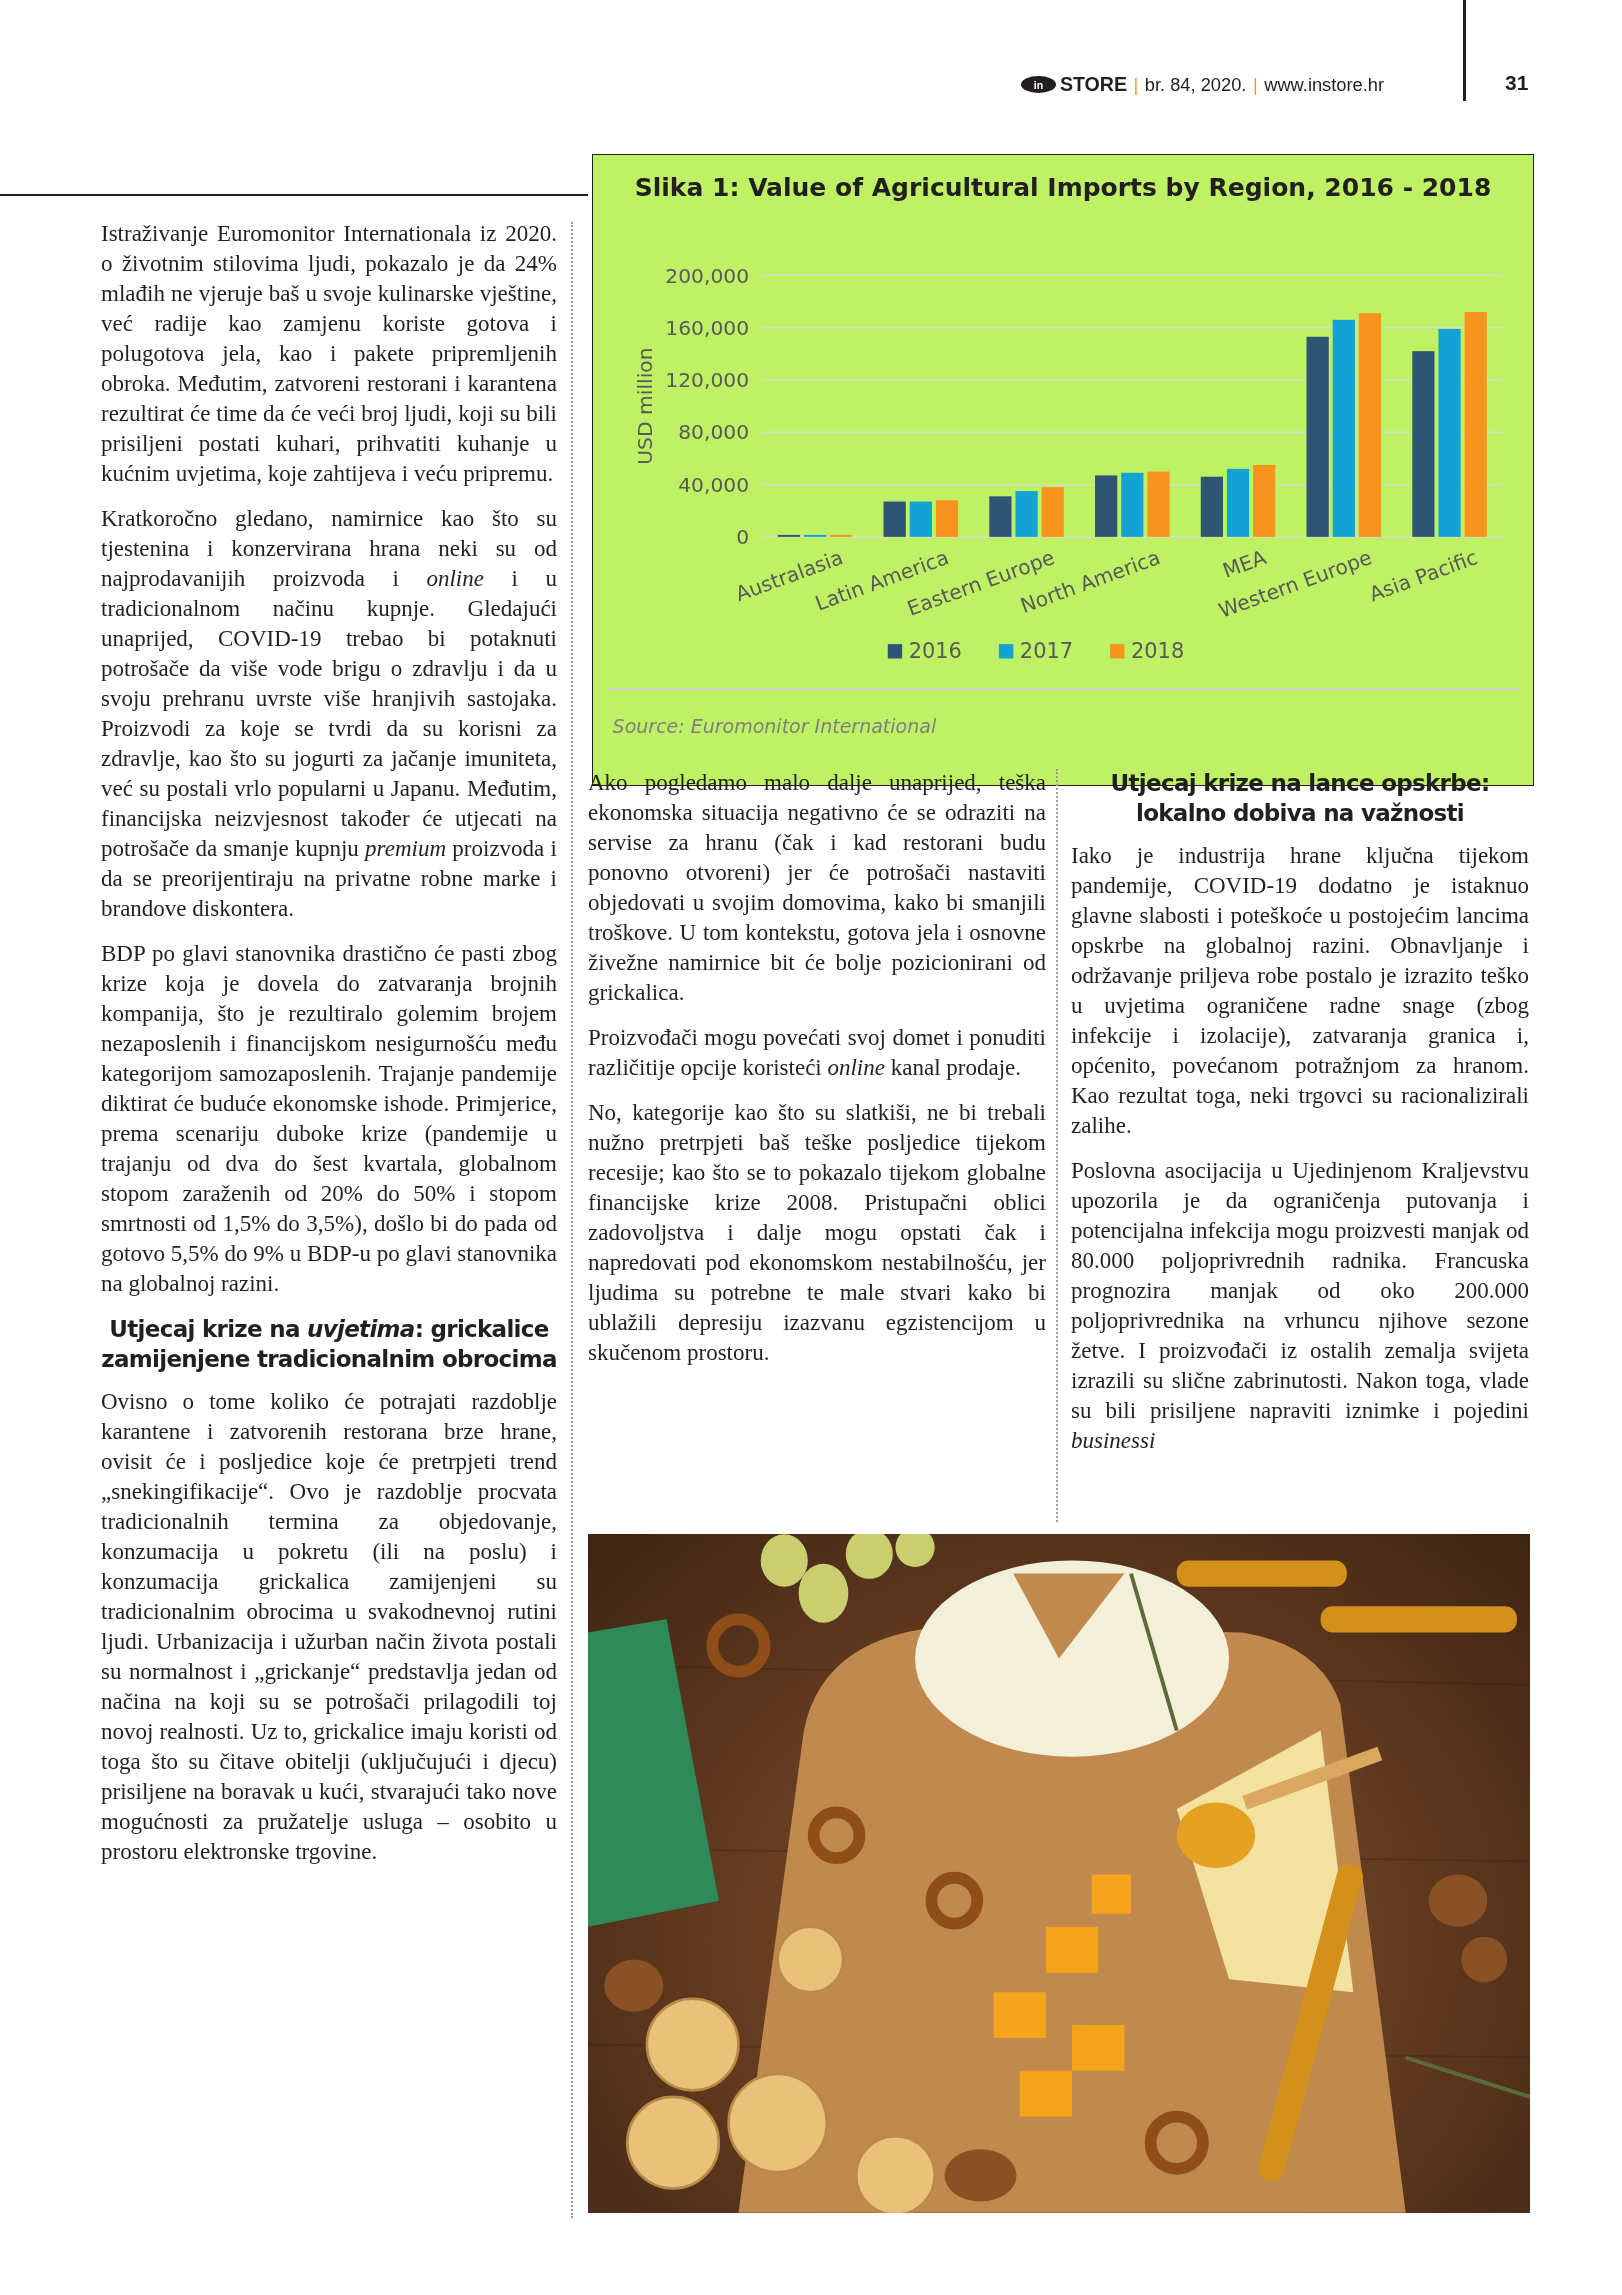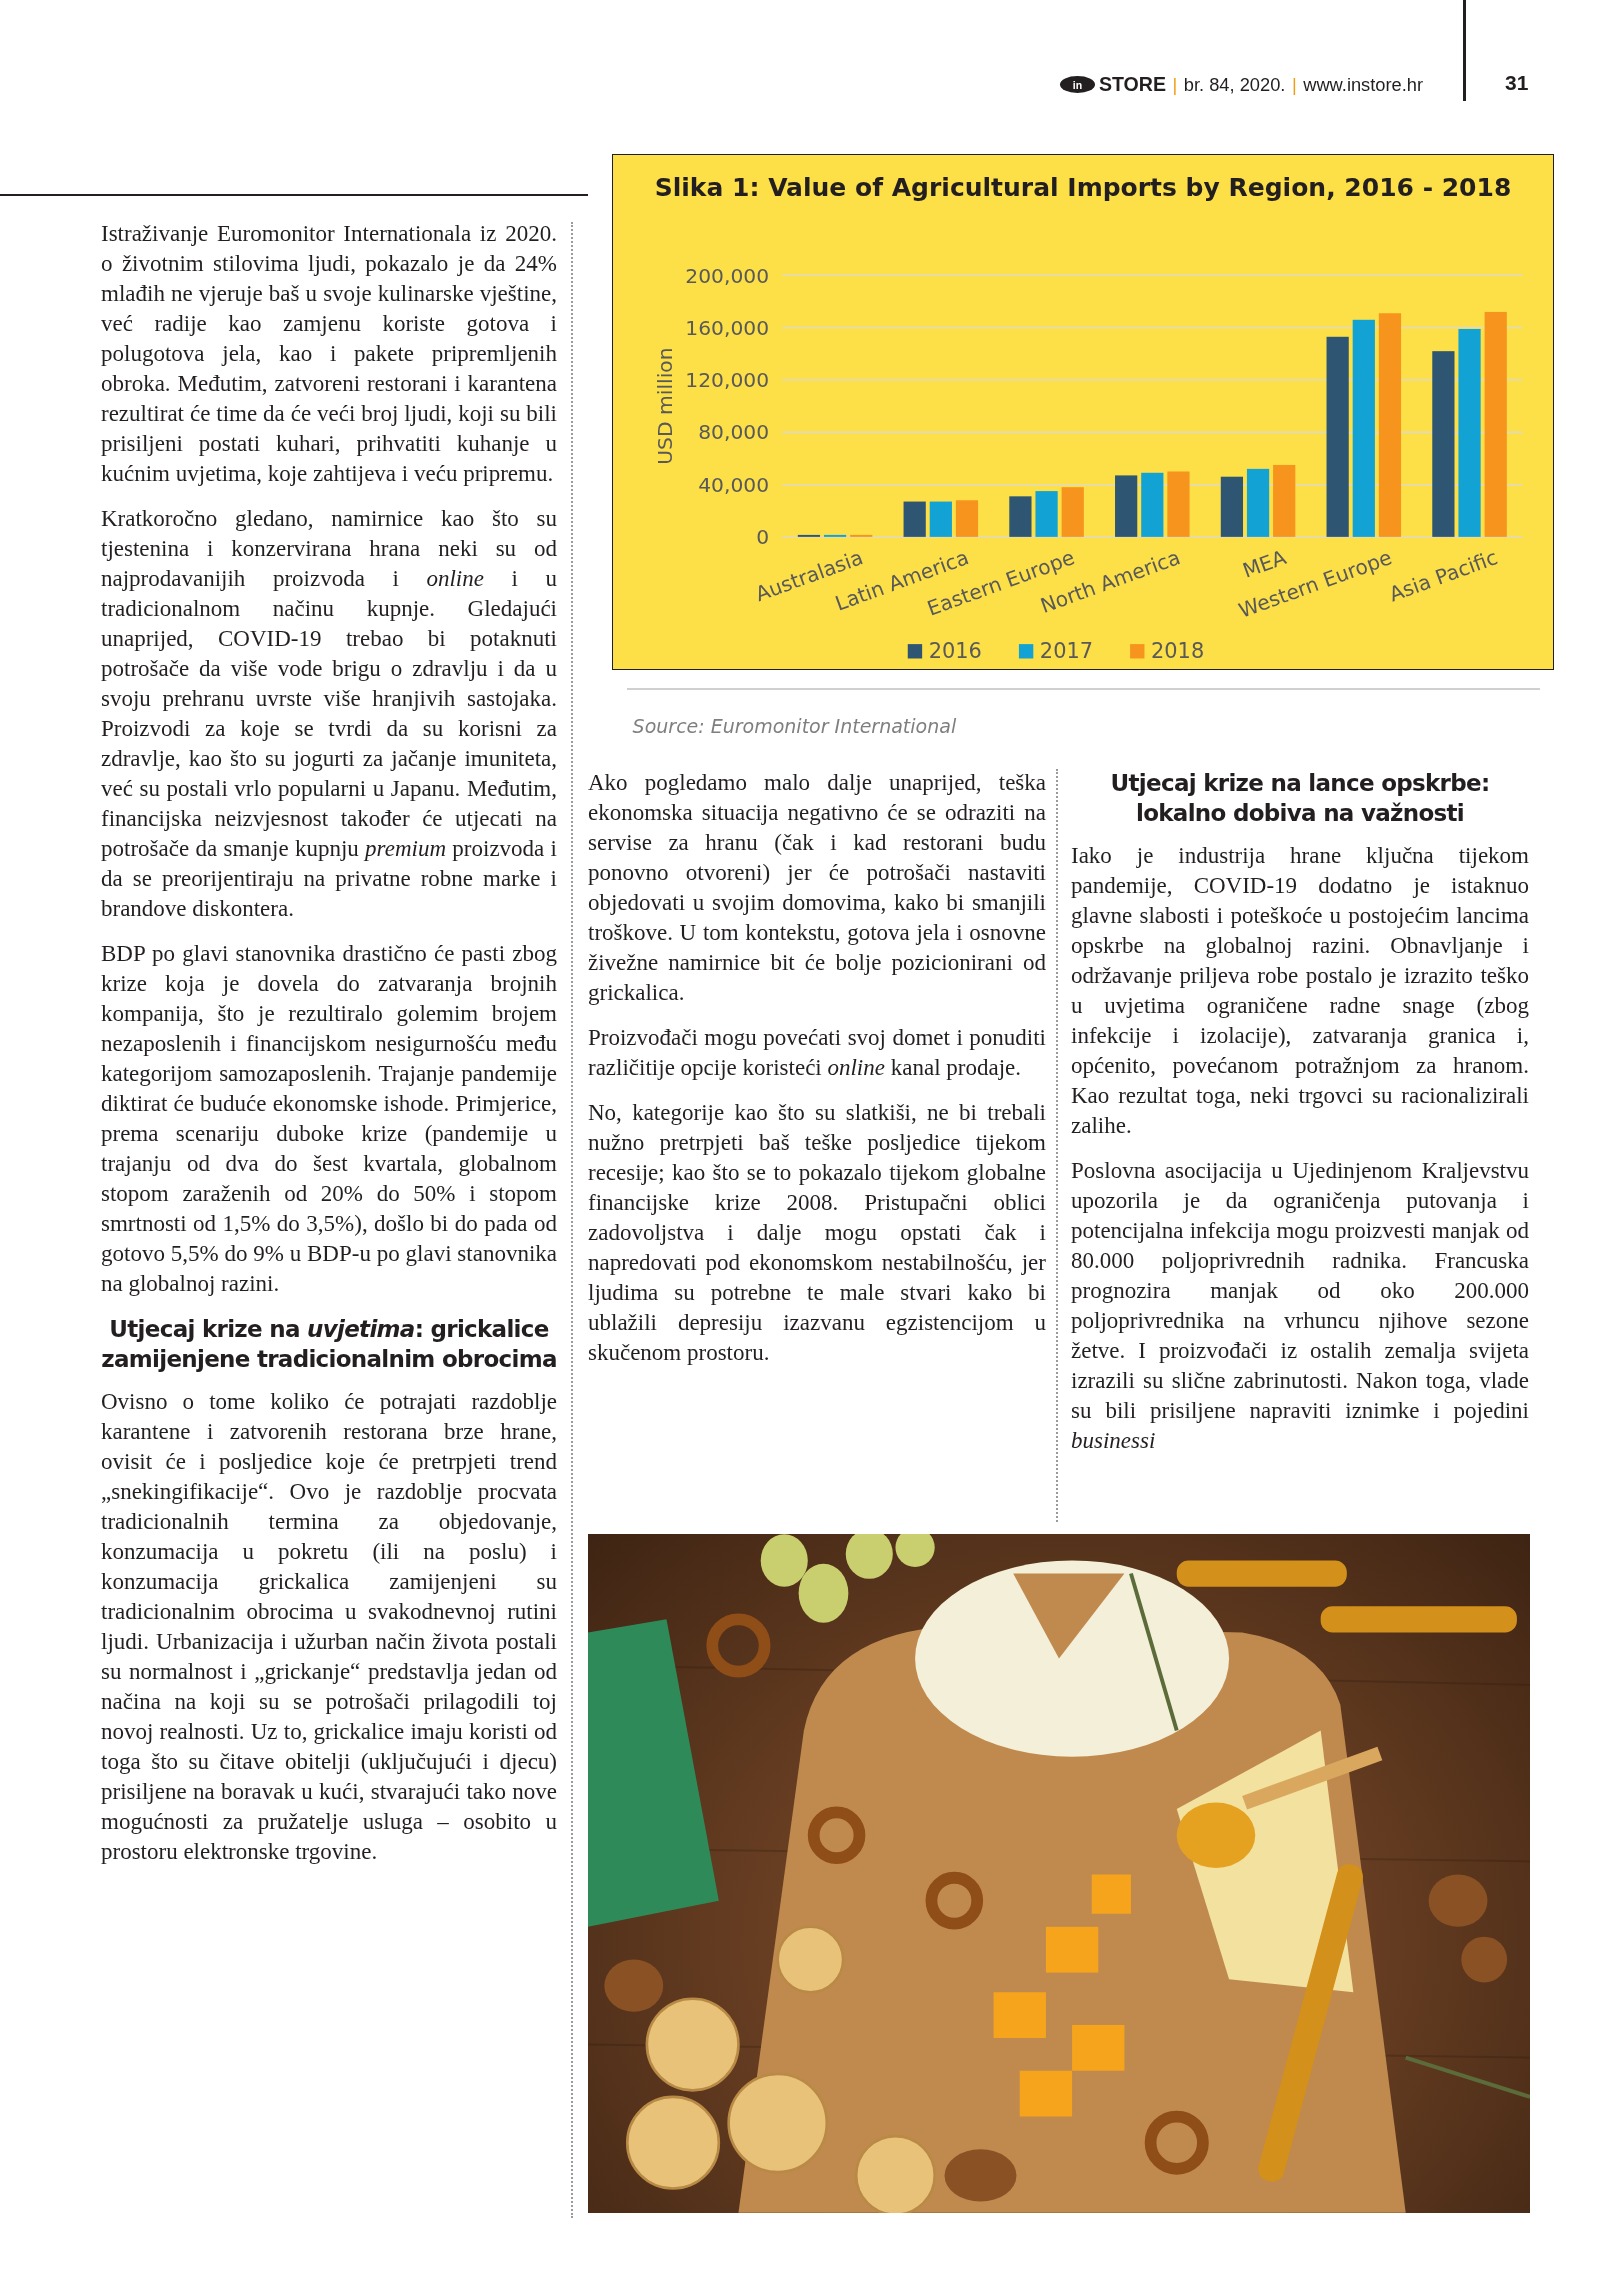--- a/index.html
+++ b/index.html
@@ -2,36 +2,36 @@
 <html style="font-size:10.5px"><head>
 <meta charset="utf-8">
 <style>
   html, body { margin:0; padding:0; }
   body { width:1623px; height:2295px; background:#ffffff; position:relative; overflow:hidden;
          font-family:"Liberation Serif", serif; color:#231f20; }
   .abs { position:absolute; }
   
   #hdr { top:65px; left:1021px; width:425px; height:39px; font-family:"Liberation Sans", sans-serif; font-size:18.3px; color:#231f20; display:flex; align-items:center; gap:6.5px; }
   #hdr .brand { font-weight:bold; font-size:19.6px; display:flex; align-items:center; gap:3.9px; }
-  #hdr .logo { width:35px; height:17px; border-radius:50%; background:#231f20; color:#fff; font-size:10.5px; display:inline-flex; align-items:center; justify-content:center; font-weight:bold;margin-left:39px; }
+  #hdr .logo { width:35px; height:17px; border-radius:50%; background:#231f20; color:#fff; font-size:10.5px; display:inline-flex; align-items:center; justify-content:center; font-weight:bold; }
   #hdr .sep { color:#f39c12; }
   #vline { top:0; left:1463px; width:2.6px; height:101px; background:#231f20; }
   #pagenum { top:71px; left:1505px; font-family:"Liberation Sans", sans-serif; font-weight:bold; font-size:21px; }
   #hline { top:194px; left:0; width:588px; height:2px; background:#231f20; }
 
   .col { position:absolute; font-size:23px; line-height:30px; text-align:justify; hyphens:auto; }
   .col p { margin:0 0 15px 0; }
   .col h3 { font-family:"DejaVu Sans", sans-serif; font-weight:bold; font-size:23px; line-height:30px; margin:0 0 13px 0; text-align:center; letter-spacing:-0.7px; }
   #col1 { left:101px; top:219px; width:456px; }
   #col2 { left:588px; top:768px; width:458px; }
   #col3 { left:1071px; top:768px; width:458px; }
   .dots-v { position:absolute; width:0; border-left:2px dotted #9a9a9a; }
 
   
-  #chartbox { left:612px; top:154px; width:942px; height:516px; border:1.3px solid #231f20; box-sizing:border-box; background:#fde047; }
+  #chartbox { left:592px; top:154px; width:942px; height:632px; border:1.3px solid #231f20; box-sizing:border-box; background:#bef264; }
   #chart-title { position:absolute; top:18.3px; left:0; width:100%; text-align:center; font-family:"DejaVu Sans", sans-serif; font-weight:bold; font-size:25px; }
   #chart-svg { position:absolute; left:0; top:0; }
   #chart-source { position:absolute; left:19.6px; top:547px; font-family:"DejaVu Sans", sans-serif; font-style:italic; font-size:19px; color:#7f7f7f;margin-top:13px; }
   #chart-hr { position:absolute; left:14.4px; top:533px; width:913px; height:2px; background:#d0d0d0; }
 
   
   #photo { left:588px; top:1534px; width:942px; height:679px; overflow:hidden;
     background: radial-gradient(ellipse at 50% 60%, #8a5a34 0%, #6b4023 40%, #3e2413 100%); }
 </style>
 </head>

